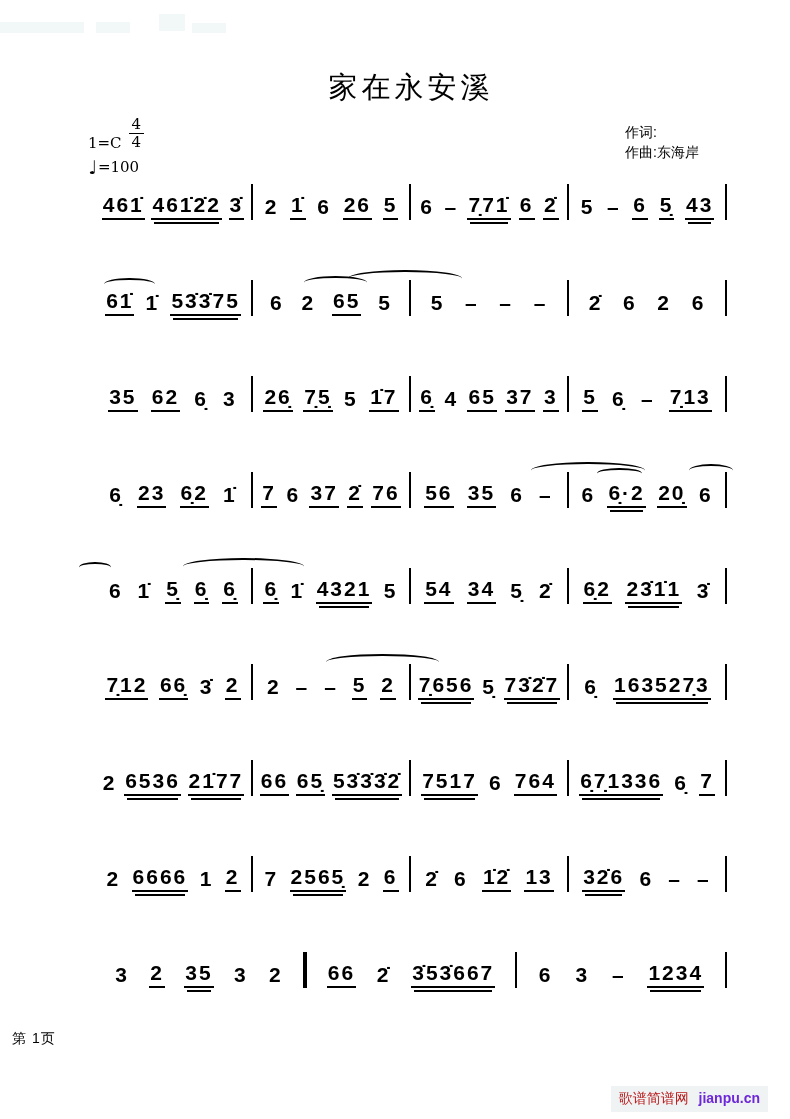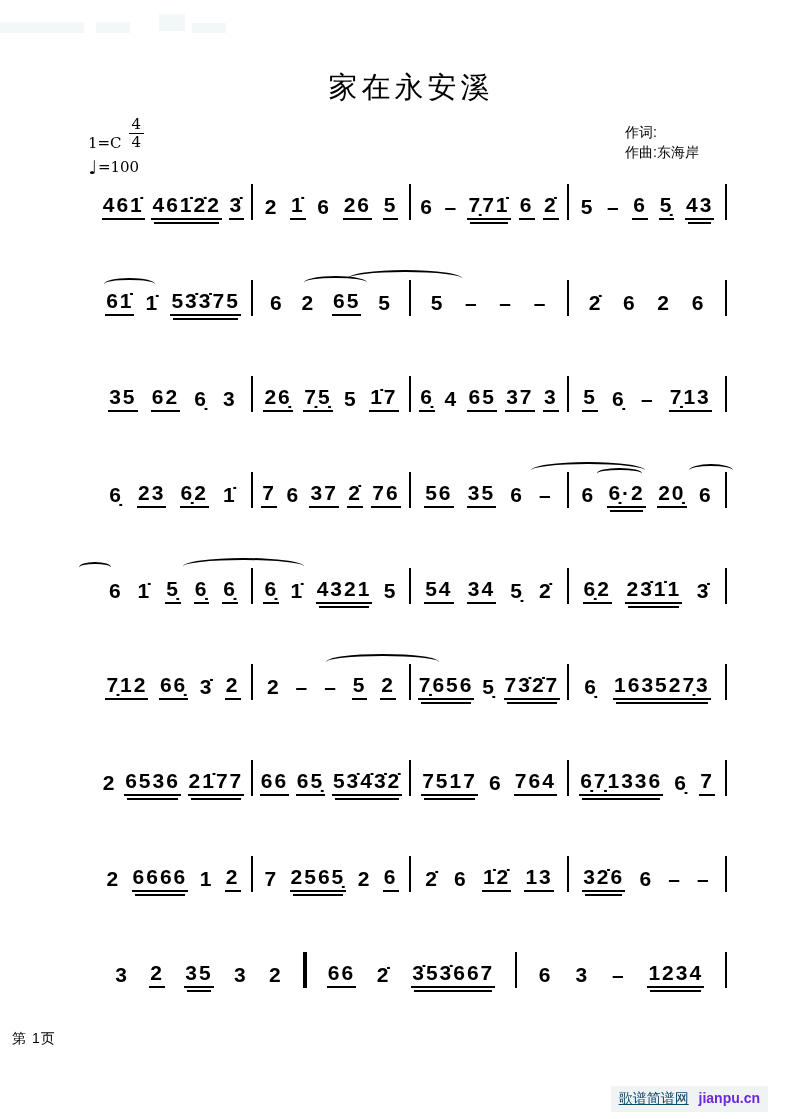--- a/index.html
+++ b/index.html
@@ -42,21 +42,21 @@
     position:absolute; height:12px;
     border-top:2px solid #000; border-radius:50% 50% 0 0;
   }
 
   .footer { position:absolute; top:1030px; left:12px; width:100%; text-align:left; font-size:14px; letter-spacing:1px; }
 
   .watermark {
     position:absolute; right:22px; top:1086px; background:#f0f3f4;
     padding:4px 8px; font-size:14px; white-space:nowrap;
   }
-  .watermark .site { color:#0c4a6e;text-decoration:underline; }
+  .watermark .site { color:#b91c1c; }
   .watermark .url { color:#6d28d9; font-weight:bold; margin-left:6px; }
 </style>
 </head>
 <body>
 
 <div class="artifact" style="left:0; top:22px; width:84px; height:11px;"></div>
 <div class="artifact" style="left:96px; top:22px; width:34px; height:11px;"></div>
 <div class="artifact" style="left:159px; top:14px; width:26px; height:17px;"></div>
 <div class="artifact" style="left:192px; top:23px; width:34px; height:10px;"></div>
 
@@ -275,21 +275,21 @@
     <div class="m-line">
       <div class="measure">
         <span class="note u0">2</span>
         <span class="note u2">6536</span>
         <span class="note u2">21̇77</span>
       </div>
       <span class="barline"></span>
       <div class="measure">
         <span class="note u1">66</span>
         <span class="note u1">65̣</span>
-        <span class="note u2">53̇4̇3̇2̇</span>
+        <span class="note u2">53̇3̇3̇2̇</span>
       </div>
       <span class="barline"></span>
       <div class="measure">
         <span class="note u2">7517</span>
         <span class="note u0">6</span>
         <span class="note u1">764</span>
       </div>
       <span class="barline"></span>
       <div class="measure">
         <span class="note u2">6̣7̣1336</span>

